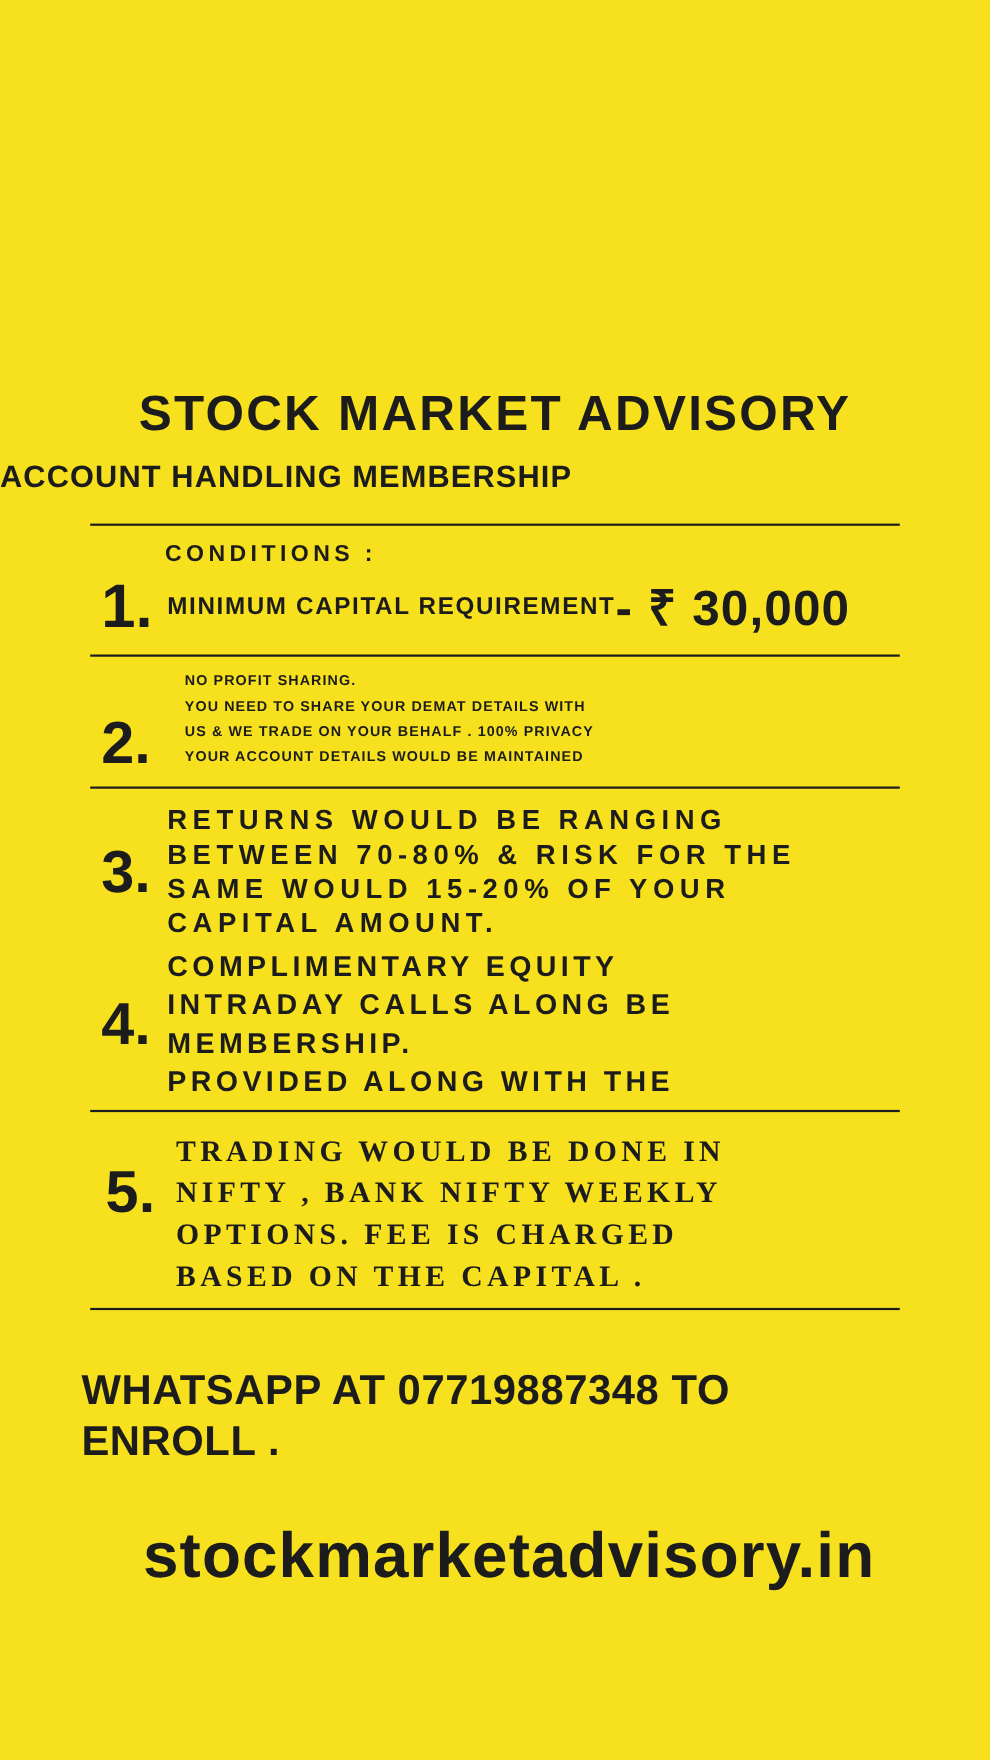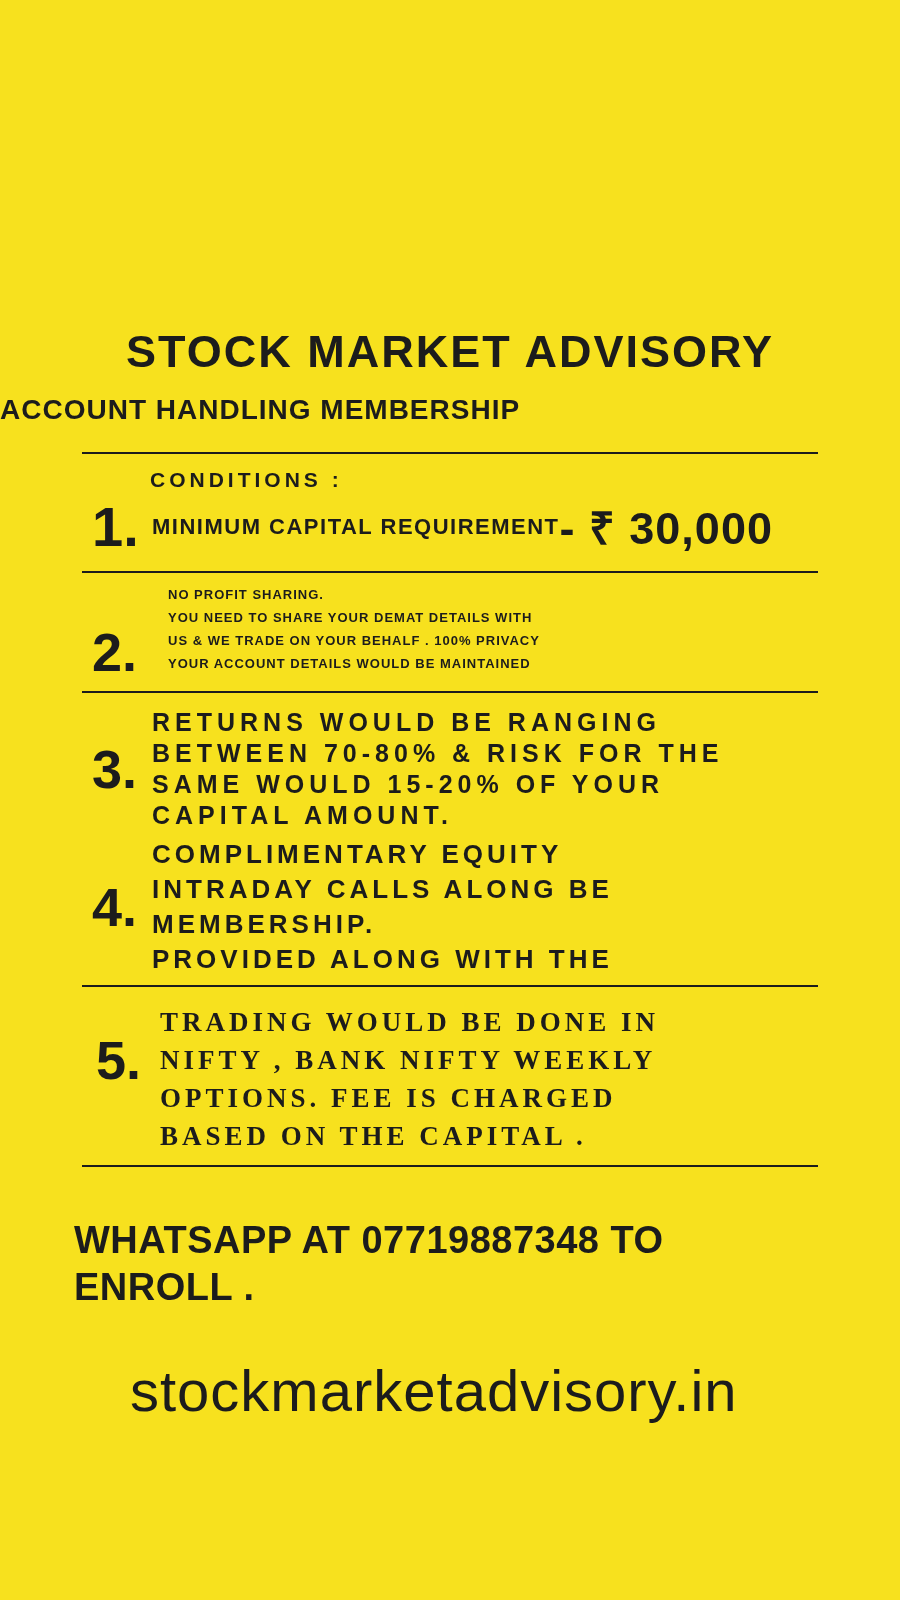--- a/index.html
+++ b/index.html
@@ -11,20 +11,21 @@
     font-family: "Liberation Sans", sans-serif;
     overflow: hidden;
   }
   .poster { width: 900px; height: 1600px; padding-top: 326px; box-sizing: border-box; }
 
   .title {
     text-align: center;
     font-size: 45px;
     font-weight: bold;
     letter-spacing: 2px;
+    margin-top: 24px;
   }
   .subtitle {
     font-size: 28px;
     font-weight: bold;
     letter-spacing: 1px;
     margin-top: 16px;
   }
 
   .divider { height: 2px; background: #1C1C1C; margin: 0 82px; }
   .d1 { margin-top: 26px; }
@@ -72,21 +73,21 @@
   .cta {
     margin: 50px 0 0 74px;
     font-size: 38px;
     font-weight: bold;
     letter-spacing: 0.5px;
     line-height: 47px;
   }
   .website {
     margin: 46px 16px 0 130px;
     font-size: 58px;
-    font-weight: normal;
+    font-weight: bold;
     letter-spacing: 1px;
   }
 </style>
 </head>
 <body>
 
 <div class="poster">
 
   <div class="title">STOCK MARKET ADVISORY</div>
   <div class="subtitle">ACCOUNT HANDLING MEMBERSHIP</div>

